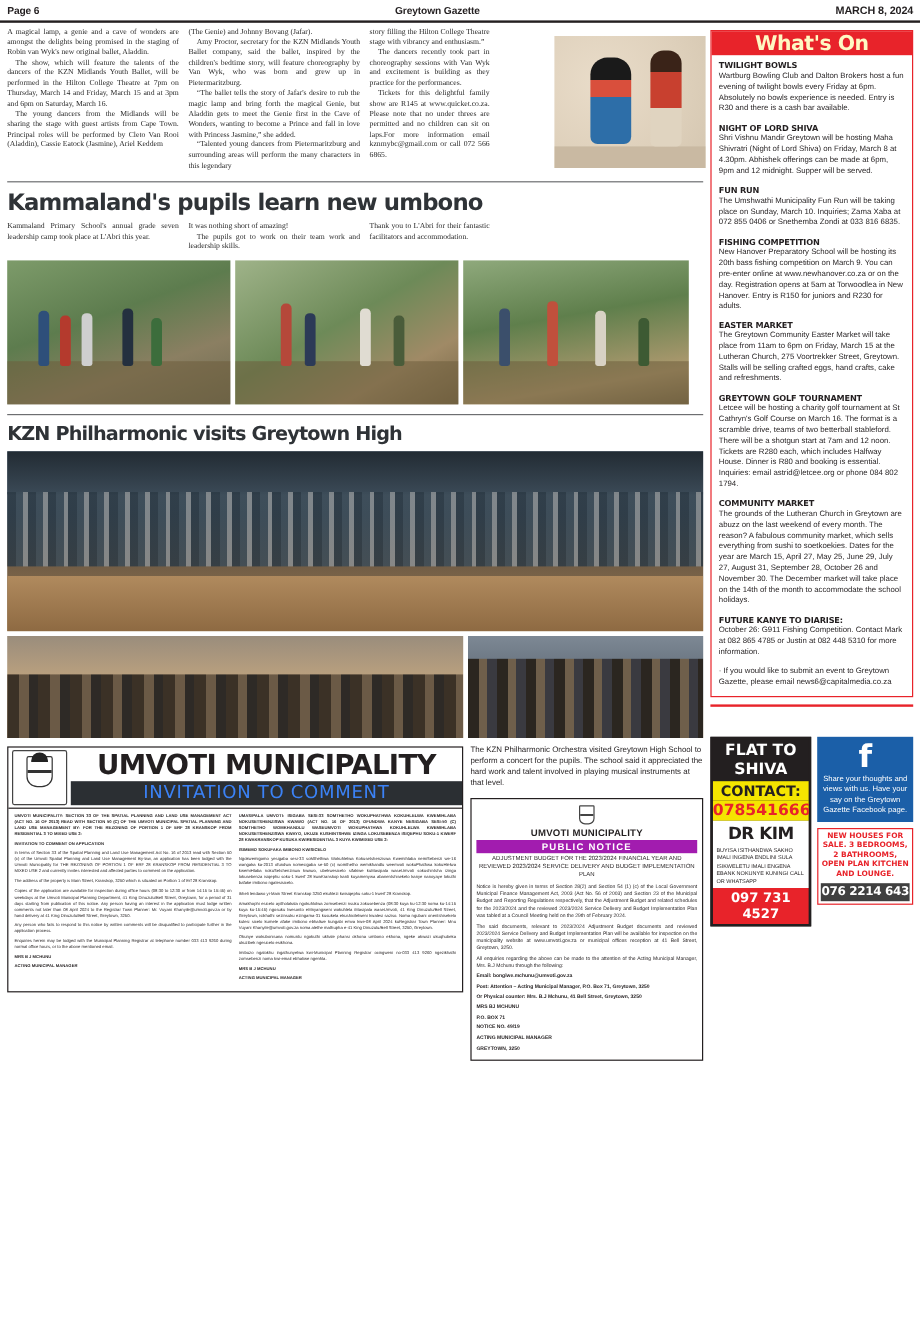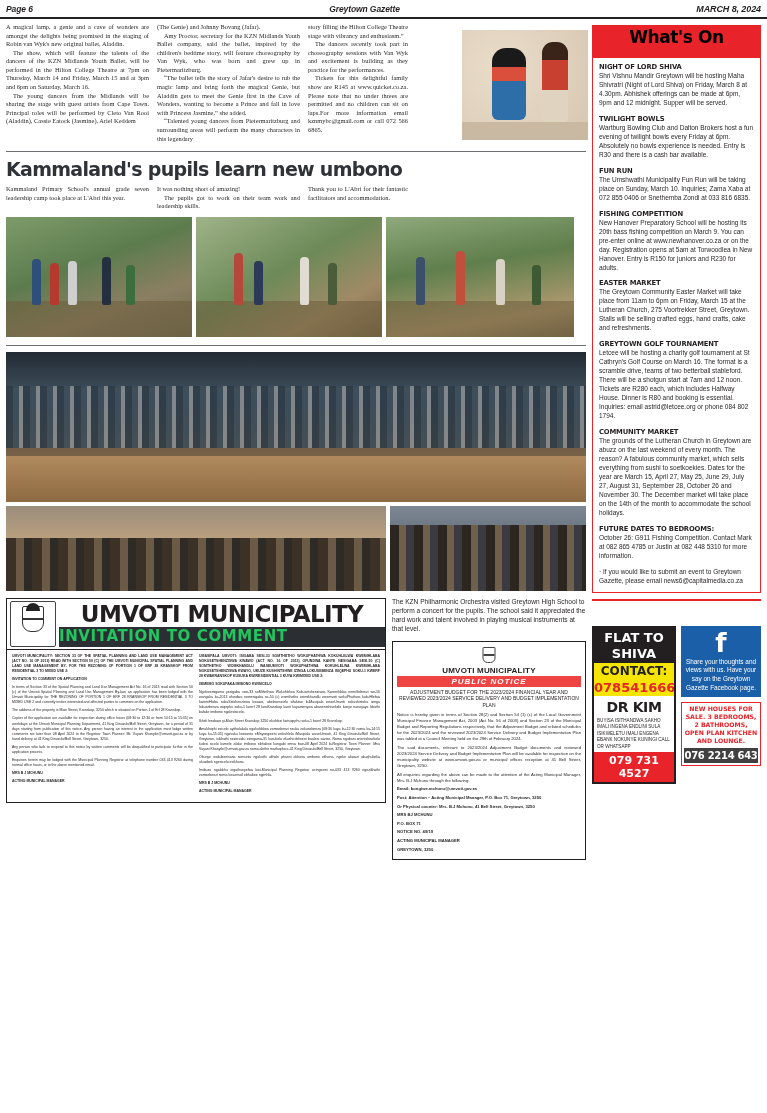--- a/index.html
+++ b/index.html
@@ -11,21 +11,21 @@
     color:#231f20;
     overflow:hidden;
     position:relative;
   }
 
   
   .masthead {
     display:flex; align-items:flex-end; justify-content:space-between;
     padding:4px 6px 3px 6px;
     border-bottom:2px solid #231f20;
-    font-weight:bold; font-size:8.5px; letter-spacing:-0.1px;font-style:italic;
+    font-weight:bold; font-size:8.5px; letter-spacing:-0.1px;
   }
   .masthead .mh-center { font-size:8.5px; }
   .masthead .mh-right { font-size:9px; }
 
   
   .page {
     display:flex;
     padding:0;
   }
   .left-col { width:592px; padding:0 6px 0 6px; }
@@ -174,24 +174,24 @@
     width:14px; height:8px; background:#222; border-radius:7px 7px 0 0;
   }
   .muni-titles { flex:1; }
   .muni-t1 {
     font-family:"DejaVu Sans", sans-serif;
     font-weight:bold; font-size:23px; letter-spacing:-0.6px;
     color:#231f20; text-align:center; line-height:1;
     padding:2px 0 1px 0;
   }
   .muni-t2 {
-    background:#2b2f33; color:#22c55e;
+    background:#2b2f33; color:#3b82f6;
     font-family:"DejaVu Sans", sans-serif;
-    font-weight:bold; font-size:15px; letter-spacing:0.6px;
-    padding:2px 0 3px 0; line-height:1;
+    font-weight:normal; font-size:15px; letter-spacing:0.6px;
+    text-align:center; padding:2px 0 3px 0; line-height:1;
   }
   .muni-body {
     display:flex; gap:6px; padding:4px 5px 5px 5px;
     font-size:3.5px; line-height:1.45; text-align:justify; color:#231f20;
   }
   .muni-body .mcol { flex:1; }
   .muni-body p { margin:0 0 3px 0; }
   .muni-body .bold { font-weight:bold; }
 
   
@@ -205,43 +205,43 @@
   .pn-crest:before {
     content:""; position:absolute; left:50%; top:2px; transform:translateX(-50%);
     width:11px; height:14px;
     background:linear-gradient(#fff 0 45%, #444 45% 55%, #fff 55% 100%);
     border:1px solid #444; border-radius:1px 1px 5px 5px;
   }
   .pn-t1 {
     text-align:center; font-weight:bold; font-size:8px; letter-spacing:.2px;
   }
   .pn-t2 {
-    background:#ef4444; color:#fff; text-align:center;
+    background:#a21caf; color:#fff; text-align:center;
     font-weight:bold; font-size:8px; letter-spacing:1px;
-    margin:1px 0 2px 0; padding:1px 16px;font-style:italic;
+    margin:1px 0 2px 0; padding:1px 16px;
   }
   .pn-sub {
     text-align:center; font-size:5px; font-weight:normal; line-height:1.35;
     margin-bottom:3px;
   }
   .pn-body { font-size:4.2px; line-height:1.45; text-align:justify; }
   .pn-body p { margin:0 0 2.5px 0; }
   .pn-body .bold { font-weight:bold; }
 
   
   .whatson-box {
     border:1.5px solid #e8232a;
     padding:0;
     margin-top:6px;
   }
   .whatson-hdr {
-    background:#e8232a; color:#000000;
+    background:#e8232a; color:#fef9c3;
     font-family:"DejaVu Sans", sans-serif;
     font-weight:bold; font-size:17px; letter-spacing:-0.4px;
-    text-align:center; padding:3px 0 12px 0; line-height:1;
+    text-align:center; padding:3px 0 0 0; line-height:1;
   }
   .whatson-body { padding:5px 6px 6px 6px; }
   .wo-item { margin-bottom:7px; }
   .wo-title {
     font-family:"DejaVu Sans", sans-serif;
     font-weight:bold; font-size:6.8px; letter-spacing:-0.15px;
     margin-bottom:1px; color:#231f20;
   }
   .wo-text { font-size:6.5px; line-height:1.38; color:#231f20; }
   .wo-note { font-size:6.5px; line-height:1.38; margin-top:3px; }
@@ -375,20 +375,21 @@
         <div class="ground"></div>
         <div class="fig" style="left:30px;top:40px;height:48px;background:#3b4f6b;"></div>
         <div class="fig" style="left:70px;top:34px;height:54px;background:#c0503c;"></div>
         <div class="fig" style="left:110px;top:42px;height:46px;background:#d8d2c4;"></div>
         <div class="fig" style="left:146px;top:48px;height:40px;background:#3d5a33;"></div>
       </div>
     </div>
 
     <hr class="rule">
 
+    <h2 class="sec-headline sm">KZN Philharmonic visits Greytown High</h2>
 
     <div class="orch-wrap">
       <div class="orch">
         <div class="spot"></div>
         <div class="band"></div>
         <div class="stage"></div>
       </div>
     </div>
 
     <div class="orch-row2">
@@ -464,68 +465,68 @@
     </div>
   </div>
 
   <div class="right-col">
 
     <div class="whatson-box">
       <div class="whatson-hdr">What's On</div>
       <div class="whatson-body">
 
         <div class="wo-item">
+          <div class="wo-title">TWILIGHT BOWLS</div>
+          <div class="wo-text">Wartburg Bowling Club and Dalton Brokers host a fun evening of twilight bowls every Friday at 6pm. Absolutely no bowls experience is needed. Entry is R30 and there is a cash bar available.</div>
+        </div>
+        <div class="wo-item">
           <div class="wo-title">NIGHT OF LORD SHIVA</div>
           <div class="wo-text">Shri Vishnu Mandir Greytown will be hosting Maha Shivratri (Night of Lord Shiva) on Friday, March 8 at 4.30pm. Abhishek offerings can be made at 6pm, 9pm and 12 midnight. Supper will be served.</div>
         </div>
         <div class="wo-item">
-          <div class="wo-title">TWILIGHT BOWLS</div>
-          <div class="wo-text">Wartburg Bowling Club and Dalton Brokers host a fun evening of twilight bowls every Friday at 6pm. Absolutely no bowls experience is needed. Entry is R30 and there is a cash bar available.</div>
-        </div>
-        <div class="wo-item">
           <div class="wo-title">FUN RUN</div>
           <div class="wo-text">The Umshwathi Municipality Fun Run will be taking place on Sunday, March 10. Inquiries; Zama Xaba at 072 855 0406 or Snethemba Zondi at 033 816 6835.</div>
         </div>
         <div class="wo-item">
           <div class="wo-title">FISHING COMPETITION</div>
           <div class="wo-text">New Hanover Preparatory School will be hosting its 20th bass fishing competition on March 9. You can pre-enter online at www.newhanover.co.za or on the day. Registration opens at 5am at Torwoodlea in New Hanover. Entry is R150 for juniors and R230 for adults.</div>
         </div>
         <div class="wo-item">
           <div class="wo-title">EASTER MARKET</div>
           <div class="wo-text">The Greytown Community Easter Market will take place from 11am to 6pm on Friday, March 15 at the Lutheran Church, 275 Voortrekker Street, Greytown. Stalls will be selling crafted eggs, hand crafts, cake and refreshments.</div>
         </div>
         <div class="wo-item">
           <div class="wo-title">GREYTOWN GOLF TOURNAMENT</div>
           <div class="wo-text">Letcee will be hosting a charity golf tournament at St Cathryn's Golf Course on March 16. The format is a scramble drive, teams of two betterball stableford. There will be a shotgun start at 7am and 12 noon. Tickets are R280 each, which includes Halfway House. Dinner is R80 and booking is essential. Inquiries: email astrid@letcee.org or phone 084 802 1794.</div>
         </div>
         <div class="wo-item">
           <div class="wo-title">COMMUNITY MARKET</div>
           <div class="wo-text">The grounds of the Lutheran Church in Greytown are abuzz on the last weekend of every month. The reason? A fabulous community market, which sells everything from sushi to soetkoekies. Dates for the year are March 15, April 27, May 25, June 29, July 27, August 31, September 28, October 26 and November 30. The December market will take place on the 14th of the month to accommodate the school holidays.</div>
         </div>
         <div class="wo-item">
-          <div class="wo-title">FUTURE DATES TO BEDROOMS:</div>
+          <div class="wo-title">FUTURE KANYE TO DIARISE:</div>
           <div class="wo-text">October 26: G911 Fishing Competition. Contact Mark at 082 865 4785 or Justin at 082 448 5310 for more information.</div>
         </div>
 
         <div class="wo-note">· If you would like to submit an event to Greytown Gazette, please email news6@capitalmedia.co.za</div>
       </div>
     </div>
 
     <hr class="red-rule">
 
     <div class="ads-row">
 
       <div class="ad-flat">
         <div class="l1">FLAT TO</div>
         <div class="l1">SHIVA</div>
         <div class="l2">CONTACT:</div>
         <div class="l3">0785416666</div>
         <div class="l4">DR KIM</div>
         <div class="l5">BUYISA ISITHANDWA SAKHO IMALI INGENA ENDLINI SULA ISIKWELETU IMALI ENGENA EBANK NOKUNYE KUNINGI CALL OR WHATSAPP</div>
-        <div class="l6">079 731 4527</div>
+        <div class="l6">097 731 4527</div>
       </div>
 
       <div>
         <div class="ad-fb">
           <div class="fbglyph">f</div>
           <div class="fbtext">Share your thoughts and views with us. Have your say on the Greytown Gazette Facebook page.</div>
         </div>
         <div class="ad-house" style="margin-top:5px;">
           <div class="ht">NEW HOUSES FOR SALE. 3 BEDROOMS, 2 BATHROOMS, OPEN PLAN KITCHEN AND LOUNGE.</div>
           <div class="hb">076 2214 643</div>

